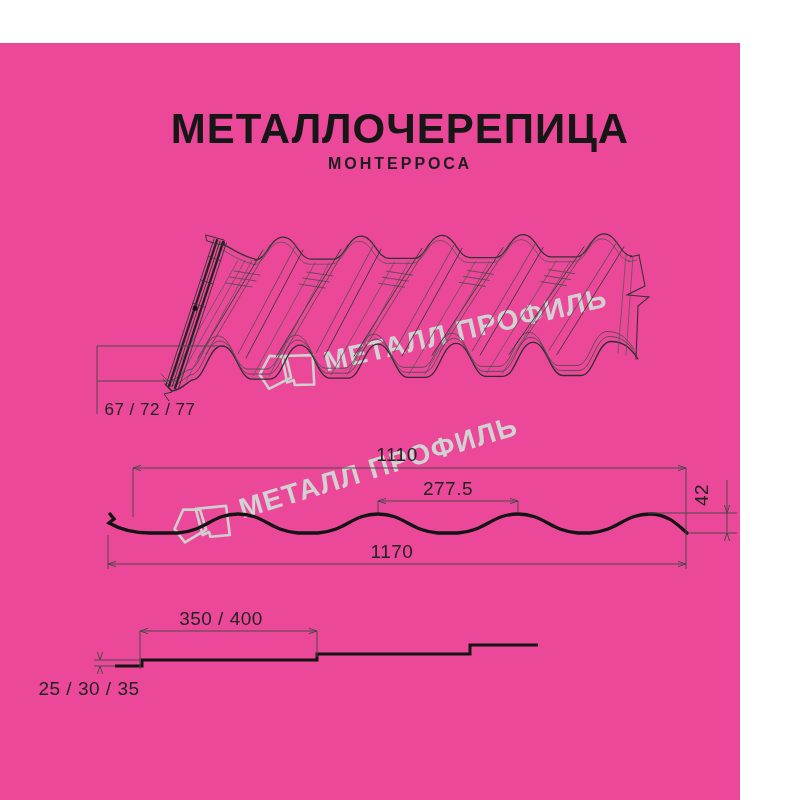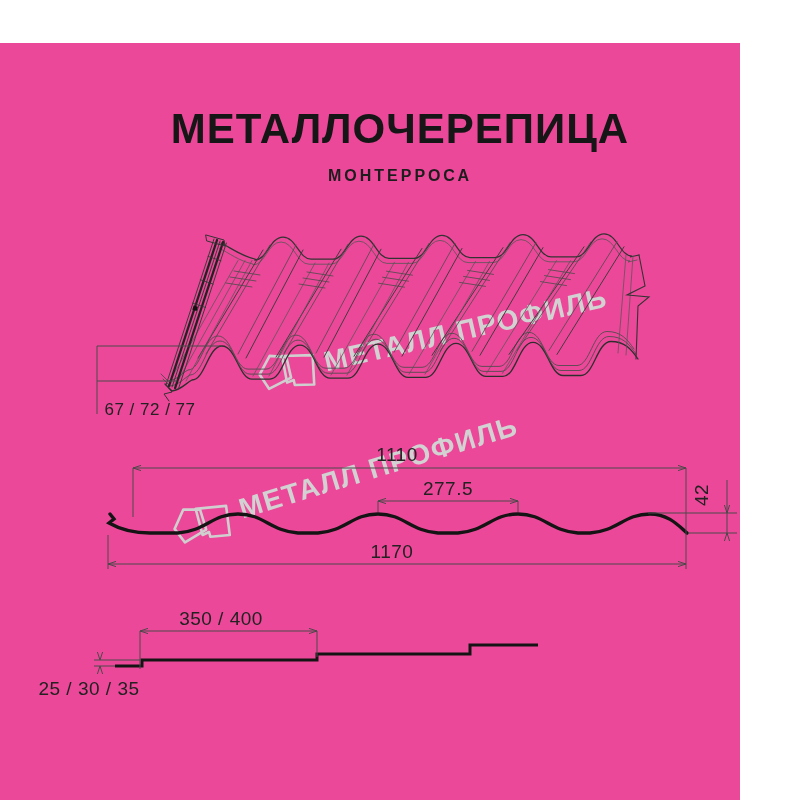--- a/index.html
+++ b/index.html
@@ -1,20 +1,20 @@
 <!DOCTYPE html>
 <html><head>
 <meta charset="utf-8">
 <style>
   html,body{margin:0;padding:0;background:#ffffff;}
   .page{position:relative;width:740px;height:800px;background:#ec4899;overflow:hidden;
         font-family:"Liberation Sans","DejaVu Sans",sans-serif;margin-top:43px;}
   .title{position:absolute;left:0;top:62px;width:800px;text-align:center;
          font-size:42px;font-weight:800;letter-spacing:1px;color:#161616;}
-  .subtitle{position:absolute;left:0;top:124px;width:800px;text-align:center;
+  .subtitle{position:absolute;left:0;top:112px;width:800px;text-align:center;
             font-size:16px;font-weight:600;letter-spacing:3px;color:#1d1d1d;}
   svg{position:absolute;left:0;top:0;}
   text{font-family:"Liberation Sans","DejaVu Sans",sans-serif;fill:#222222;}
   .dim{font-size:19px;font-weight:500;letter-spacing:.5px;}
   .wm-text{font-size:28px;font-weight:700;letter-spacing:1.5px;fill:#d2d2d2;}
 </style>
 </head>
 <body>
 
 <div class="page">

